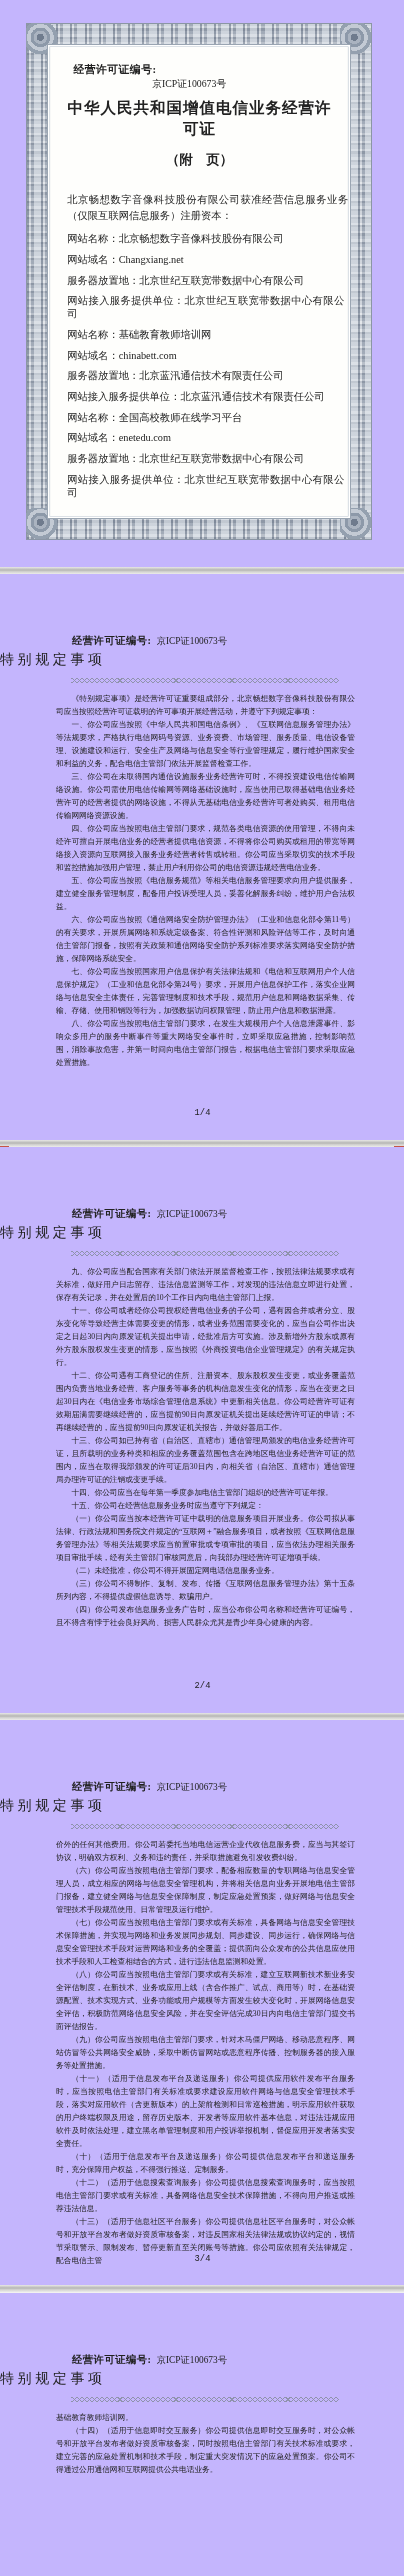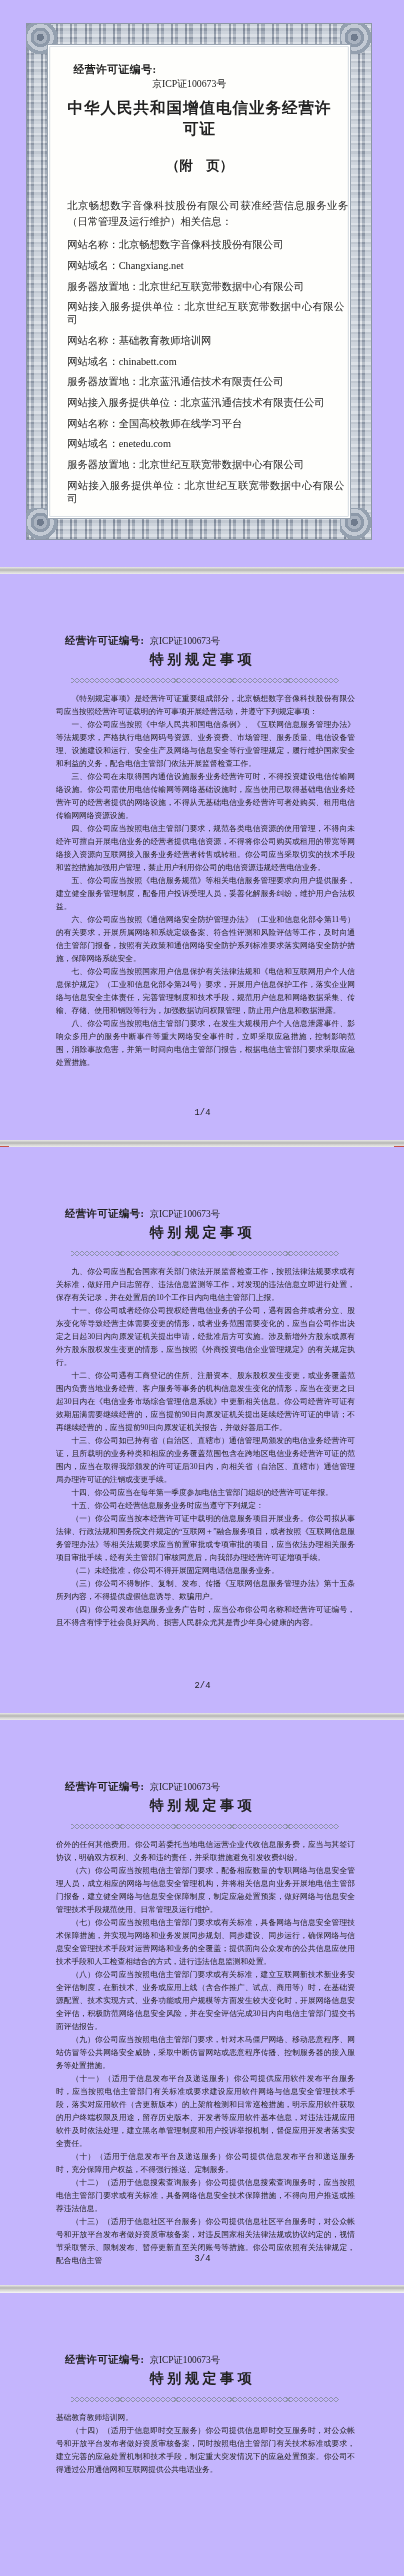--- a/index.html
+++ b/index.html
@@ -22,30 +22,30 @@
     background:radial-gradient(circle at 45% 45%, #6f7b8d 0 3.6px, #aab3c0 3.6px 6.7px, #8d99a9 6.7px 9.8px,
       #c3cad4 9.8px 13.4px, #94a0af 13.4px 17px, rgba(148,160,175,0) 17px);}
   .corner.tl{top:-1px;left:-1px}.corner.tr{top:-1px;right:-1px}
   .corner.bl{bottom:-1px;left:-1px}.corner.br{bottom:-1px;right:-1px}
   .cert-inner{position:relative;width:100%;height:100%;box-sizing:border-box;background:#fefefc;
     border:0.5px solid #9aa5b2;box-shadow:inset 0 0 0 1.5px #fff, inset 0 0 0 2.1px #b9c2cd;
     padding:10.3px 18.5px 0 19.6px;}
   .c-lic-label{font-size:10.8px;font-weight:600;margin:8.2px 0 0 6.2px;letter-spacing:0.5px;}
   .c-lic-no{font-size:9.8px;margin:1px 0 0 85px;}
   .c-title{text-align:center;font-size:15.5px;font-weight:bold;letter-spacing:1px;margin:7.2px 0 0 0;}
-  .c-sub{text-align:center;font-size:13.4px;font-weight:bold;margin-top:17px;}
+  .c-sub{text-align:center;font-size:13.4px;font-weight:bold;margin-top:11px;}
   .c-intro{font-size:10.3px;line-height:15.5px;width:281px;margin:23px 0 0 0;text-align:justify;}
   .entries{margin-top:9px;width:277px;}
   .entry{font-size:10.3px;line-height:13px;margin-top:7.7px;text-align:justify;}
 
   
-  .lic-row{position:absolute;top:60px;left:65px;font-size:10.3px;font-weight:600;letter-spacing:0.5px;text-align:right;}
+  .lic-row{position:absolute;top:60px;left:72px;font-size:10.3px;font-weight:600;letter-spacing:0.5px;text-align:right;}
   .lic-row .num{font-size:9.3px;font-weight:400;margin-left:5.2px;letter-spacing:0;}
-  .sp-title{position:absolute;top:77px;left:0;width:100%;text-align:center;
-            font-size:14px;font-weight:bold;letter-spacing:3.6px;}
+  .sp-title{position:absolute;top:77px;left:0;width:100%;text-align:left;
+            font-size:14px;font-weight:normal;letter-spacing:3.6px;}
   .zigzag{position:absolute;top:104px;left:71px;width:268px;height:4.6px;opacity:.75;
     background:
       repeating-linear-gradient(135deg,#7e8892 0 0.8px,transparent 0.8px 3.6px),
       repeating-linear-gradient(45deg,#7e8892 0 0.8px,transparent 0.8px 3.6px);}
   .sp-body{position:absolute;top:118px;left:56px;width:299px;font-size:7.7px;line-height:13px;
            text-align:justify;}
   .sp-body p{margin:0;text-indent:2em;}
   .sp-body p.cont{text-indent:0;}
   .pageno{position:absolute;top:534px;left:0;width:100%;text-align:center;font-size:8.8px;
           font-family:"Liberation Mono","DejaVu Sans Mono",monospace;}
@@ -59,21 +59,21 @@
     <div class="cert-frame">
       <div class="corner tl"></div>
       <div class="corner tr"></div>
       <div class="corner bl"></div>
       <div class="corner br"></div>
       <div class="cert-inner">
         <div class="c-lic-label">经营许可证编号:</div>
         <div class="c-lic-no">京ICP证100673号</div>
         <h1 class="c-title">中华人民共和国增值电信业务经营许可证</h1>
         <div class="c-sub">（附　页）</div>
-        <p class="c-intro">北京畅想数字音像科技股份有限公司获准经营信息服务业务（日常管理及运行维护）相关信息：</p>
+        <p class="c-intro">北京畅想数字音像科技股份有限公司获准经营信息服务业务（仅限互联网信息服务）注册资本：</p>
         <div class="entries">
             <div class="entry"><span>网站名称：</span><span>北京畅想数字音像科技股份有限公司</span></div>
             <div class="entry"><span>网站域名：</span><span>Changxiang.net</span></div>
             <div class="entry"><span>服务器放置地：</span><span>北京世纪互联宽带数据中心有限公司</span></div>
             <div class="entry"><span>网站接入服务提供单位：</span><span>北京世纪互联宽带数据中心有限公司</span></div>
             <div class="entry"><span>网站名称：</span><span>基础教育教师培训网</span></div>
             <div class="entry"><span>网站域名：</span><span>chinabett.com</span></div>
             <div class="entry"><span>服务器放置地：</span><span>北京蓝汛通信技术有限责任公司</span></div>
             <div class="entry"><span>网站接入服务提供单位：</span><span>北京蓝汛通信技术有限责任公司</span></div>
             <div class="entry"><span>网站名称：</span><span>全国高校教师在线学习平台</span></div>

